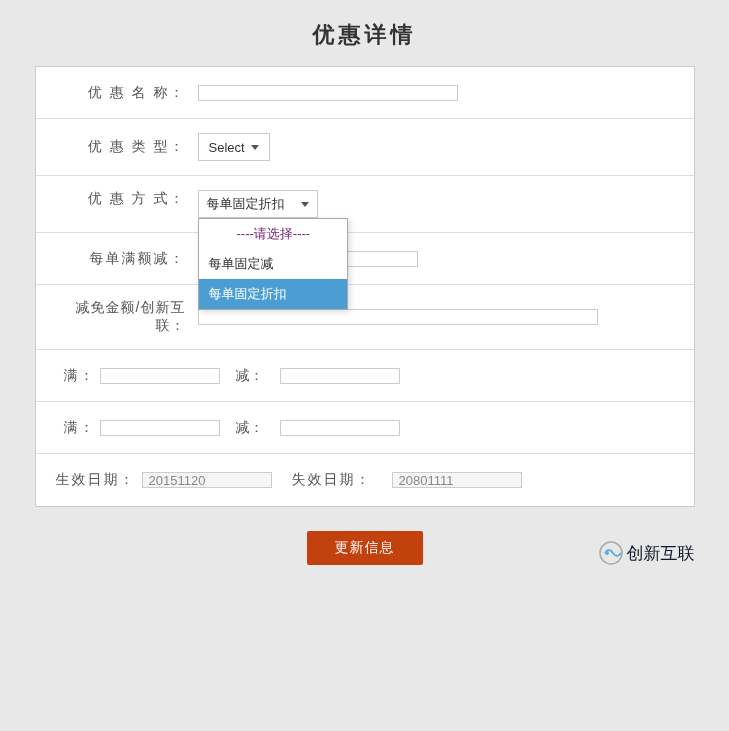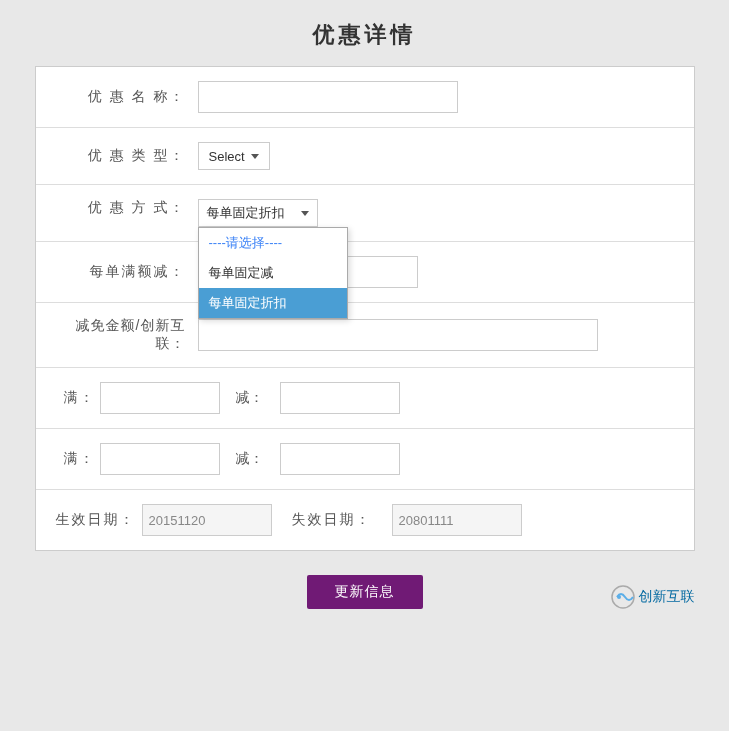--- a/index.html
+++ b/index.html
@@ -40,21 +40,21 @@
       width: 130px;
       text-align: right;
       color: #555;
       font-size: 14px;
       letter-spacing: 2px;
       margin-right: 12px;
       flex-shrink: 0;
     }
     .form-input {
       border: 1px solid #ccc;
-      height: 32px;
+      height: 16px;
       padding: 2px 6px;
       font-size: 13px;
       outline: none;
       color: #333;
     }
     .input-name { width: 260px; }
     .input-max-amount { width: 220px; }
     .input-discount-ratio { width: 400px; }
     .input-man { width: 120px; }
     .input-jian { width: 120px; }
@@ -124,22 +124,23 @@
       cursor: pointer;
       font-size: 13px;
       color: #333;
       white-space: nowrap;
     }
     .dropdown-item.selected {
       background: #4a9ed4;
       color: #fff;
     }
     .dropdown-item.disabled {
-      color: #3b82f6;
+      color: #701a75;
       cursor: default;
+      margin-left: 28px;
     }
 
     
     .date-row {
       display: flex;
       align-items: center;
       padding: 14px 20px;
       gap: 0;
     }
     .date-label {
@@ -158,21 +159,21 @@
     
     .btn-area {
       display: flex;
       justify-content: center;
       align-items: center;
       margin-top: 24px;
       width: 660px;
       position: relative;
     }
     .update-btn {
-      background: #701a75;
+      background: #c2410c;
       color: #fff;
       border: none;
       padding: 8px 28px;
       font-size: 14px;
       cursor: pointer;
       border-radius: 2px;
       letter-spacing: 1px;
     }
 
     
@@ -182,22 +183,22 @@
       bottom: 0;
       display: flex;
       align-items: center;
       gap: 4px;
     }
     .logo-icon {
       width: 24px;
       height: 24px;
     }
     .logo-text {
-      font-size: 14px;
-      color: #0369a1;
+      font-size: 17px;
+      color: #0f172a;
     }
   </style>
 </head>
 <body>
 
 <h1 class="page-title">优惠详情</h1>
 
 <div class="form-container">
 
   <div class="form-row">

